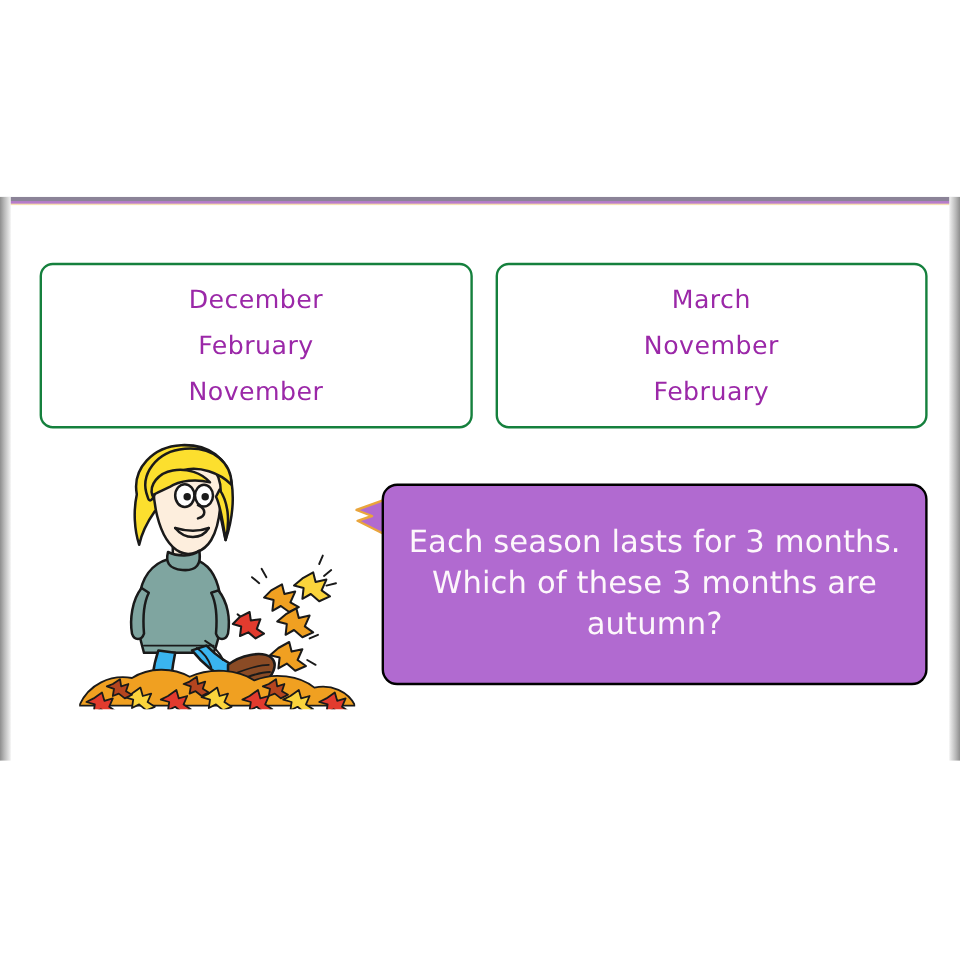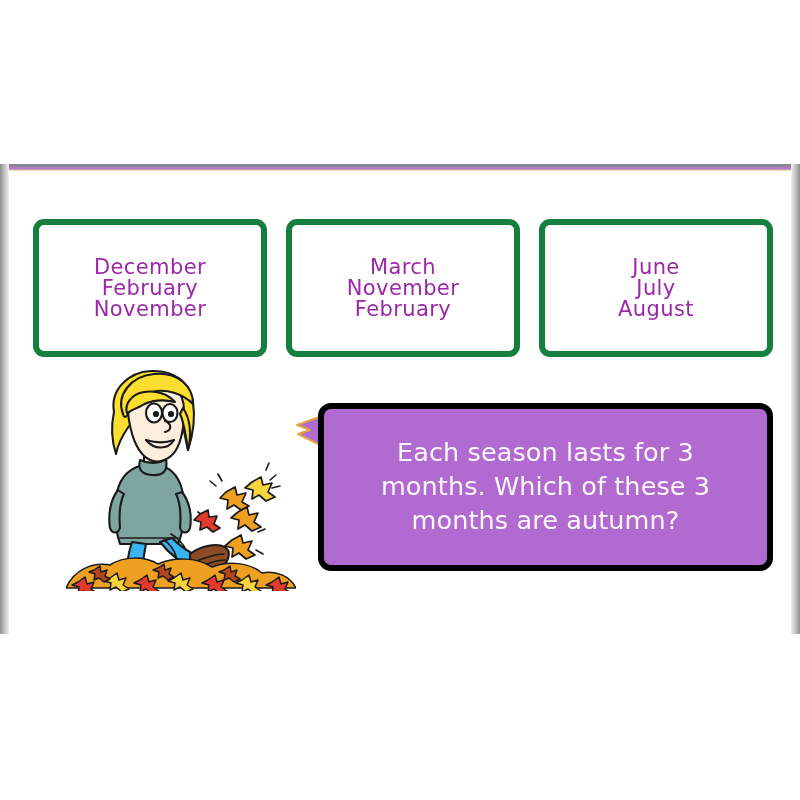--- a/index.html
+++ b/index.html
@@ -79,28 +79,28 @@
     position: absolute;
     left: 33px;
     top: 31px;
     width: 740px;
     height: 162px;
     display: flex;
     gap: 19px;
   }
   .month-card {
     flex: 1 1 0;
-    border: 6px solid #15803d;
+    border: 2px solid #15803d;
     border-radius: 11px;
     background: #ffffff;
     display: flex;
     flex-direction: column;
     align-items: center;
     justify-content: center;
-    gap: 0;
+    gap: 17px;
     box-sizing: border-box;
     margin-top: 24px;
   }
   .month-label {
     font-family: "DejaVu Sans", sans-serif;
     font-size: 21px;
     color: #9b28a8;
     letter-spacing: 0.4px;
     line-height: 1;
   }
@@ -116,21 +116,21 @@
   #illustration svg { display: block; width: 100%; height: 100%; }
 
   
   #speech-bubble {
     position: absolute;
     left: 318px;
     top: 239px;
     width: 455px;
     height: 168px;
     background: #b16ad0;
-    border: 6px solid #000000;
+    border: 2px solid #000000;
     border-radius: 13px;
     box-sizing: border-box;
     display: flex;
     align-items: center;
     justify-content: center;
     z-index: 3;
   }
   #bubble-text {
     font-family: "DejaVu Sans", sans-serif;
     font-size: 25.5px;
@@ -210,25 +210,20 @@
         <div class="month-label">February</div>
         <div class="month-label">November</div>
       </div>
 
       <div class="month-card">
         <div class="month-label">March</div>
         <div class="month-label">November</div>
         <div class="month-label">February</div>
       </div>
 
-      <div class="month-card">
-        <div class="month-label">June</div>
-        <div class="month-label">July</div>
-        <div class="month-label">August</div>
-      </div>
 
 
     </div>
 
     <div id="illustration">
       <svg viewBox="0 0 230 227" xmlns="http://www.w3.org/2000/svg">
         <g stroke="#1a1a1a" stroke-width="2.1" stroke-linejoin="round" stroke-linecap="round">
 
           <path d="M48 48 C44 26 62 8 85 7 C108 6 124 18 127 38
                    C130 58 126 74 122 86 C119 74 118 62 114 56

